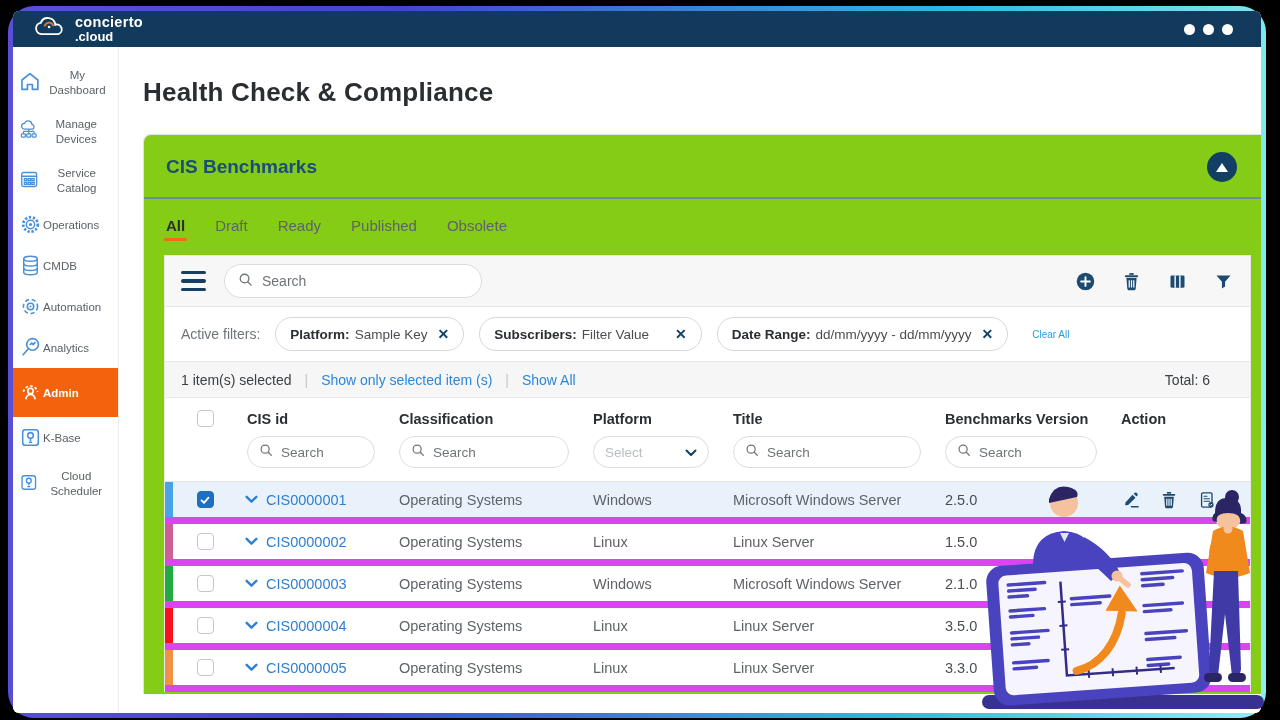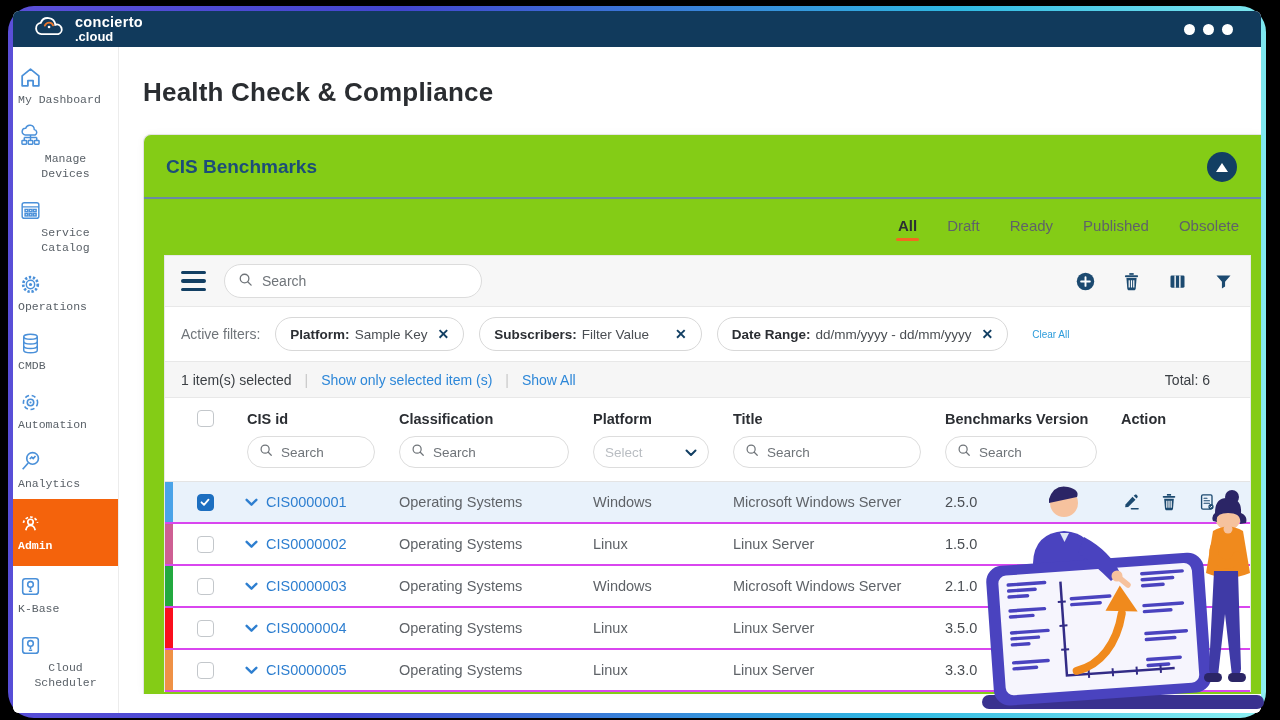--- a/index.html
+++ b/index.html
@@ -19,39 +19,39 @@
   .logo-text { color:#fff; font-weight:bold; line-height:1; }
   .logo-l1 { font-size:14.5px; letter-spacing:.3px; }
   .logo-l2 { font-size:13px; margin-top:1px; }
   .dots { display:flex; }
   .dots span { width:11px; height:11px; border-radius:50%; background:#fff; margin-left:8px; display:inline-block; }
 
   .body-row { flex:1; display:flex; min-height:0; }
 
   
   .sidebar { width:106px; background:#fff; border-right:1px solid #ececec; padding-top:10px; display:flex; flex-direction:column; overflow:hidden; flex:0 0 106px; }
-  .side-item { display:flex; flex-direction:column; align-items:flex-start; padding:8px 5px; cursor:pointer;font-family:Liberation Mono, monospace; }
+  .side-item { display:flex; align-items:center; padding:8px 5px; cursor:pointer; }
   .side-icon { width:25px; height:25px; display:block; }
   .side-icon svg { width:100%; height:100%; display:block; }
   .side-label { font-size:11.5px; color:#5a6168; text-align:center; line-height:1.3; margin-top:3px; }
   .side-item.active { background:#f4630c; padding:12px 5px; }
   .side-item.active .side-label { color:#fff; font-weight:bold; }
 
   
   .main { flex:1; min-width:0; padding:16px 0 0 24px; position:relative; background:#fff; }
   .page-title { font-size:26px; font-weight:600; color:#2a2d31; margin-top:14px; letter-spacing:.2px; }
 
   .card { margin-top:26px; border:1px solid #e4e4e4; border-right:none; border-bottom:none; border-radius:8px 0 0 0;
           box-shadow:0 0 8px rgba(0,0,0,.04); min-height:560px; background:#84cc16; }
   .card-header { display:flex; align-items:center; justify-content:space-between; padding:17px 24px 15px 22px; border-bottom:2px solid #6b8aa4; }
   .card-title { font-size:19px; font-weight:600; color:#1c4d78; }
   .collapse-btn { width:30px; height:30px; border-radius:50%; background:#123f63; display:flex; align-items:center; justify-content:center; cursor:pointer; }
   .collapse-tri { width:0; height:0; border-left:6px solid transparent; border-right:6px solid transparent; border-bottom:9px solid #fff; }
 
-  .tabs { display:flex; gap:30px; padding:18px 22px 10px;justify-content:flex-end; }
+  .tabs { display:flex; gap:30px; padding:18px 22px 10px; }
   .tab { font-size:15px; color:#5f6368; padding-bottom:7px; position:relative; cursor:pointer; }
   .tab.active { color:#2b2e33; font-weight:600; }
   .tab.active::after { content:""; position:absolute; left:-2px; right:-2px; bottom:0; height:3px; background:#f26a21; border-radius:2px; }
 
   .card-inner { padding:4px 10px 0 20px; }
 
   
   .toolbar { height:52px; background:#f7f7f7; border:1px solid #e8e8e8; display:flex; align-items:center; padding:0 16px; }
   .hamburger { display:flex; flex-direction:column; justify-content:center; cursor:pointer; }
   .hamburger span { width:25px; height:3.4px; background:#123f63; border-radius:2px; margin:2.5px 0; }
@@ -83,21 +83,21 @@
   .trow { display:grid; grid-template-columns:var(--cols); align-items:center; }
   .hlabels { padding-top:12px; }
   .hl { font-size:14.5px; font-weight:700; color:#2b2e33; padding-left:10px; }
   .hsearch { padding:9px 0 13px; border-bottom:1px solid #e4e4e4; }
   .hcell { display:flex; padding-left:10px; padding-right:14px; }
   .mini-pill { flex:1; height:32px; background:#fff; border:1px solid #ddd; border-radius:16px; display:flex; align-items:center; gap:8px; padding:0 11px; }
   .mini-pill input { border:none; outline:none; background:transparent; font-size:13.5px; width:100%; font-family:"Liberation Sans",sans-serif; }
   .select-pill { justify-content:space-between; }
   .select-text { font-size:13.5px; color:#b9bdc2; }
 
-  .drow { height:42px; border-bottom:2px solid #d946ef; font-size:14.5px; color:#5f6368; background:#fff; }
+  .drow { height:42px; border-bottom:7px solid #d946ef; font-size:14.5px; color:#5f6368; background:#fff; }
   .drow.selected { background:#e9f2fb; }
   .cell { padding-left:10px; overflow:hidden; white-space:nowrap; }
   .cell.bar { height:100%; padding:0; }
   .cell.check { display:flex; justify-content:center; padding:0; }
   .cb { width:17px; height:17px; border:1.5px solid #c3c7cb; border-radius:4px; background:#fff; display:inline-flex; align-items:center; justify-content:center; cursor:pointer; }
   .cb.checked { background:#1d6fc0; border-color:#1d6fc0; }
   .cb svg { width:12px; height:12px; }
   .cell.id { display:flex; align-items:center; gap:8px; padding-left:8px; }
   .chev { width:13px; height:9px; display:inline-block; cursor:pointer; }
   .chev svg { display:block; width:100%; height:100%; }

